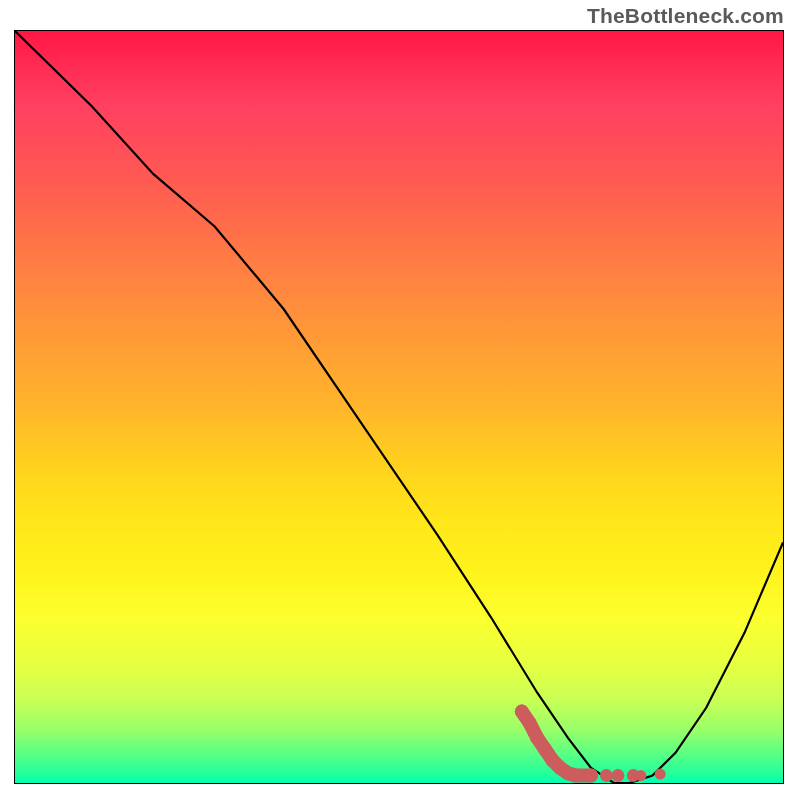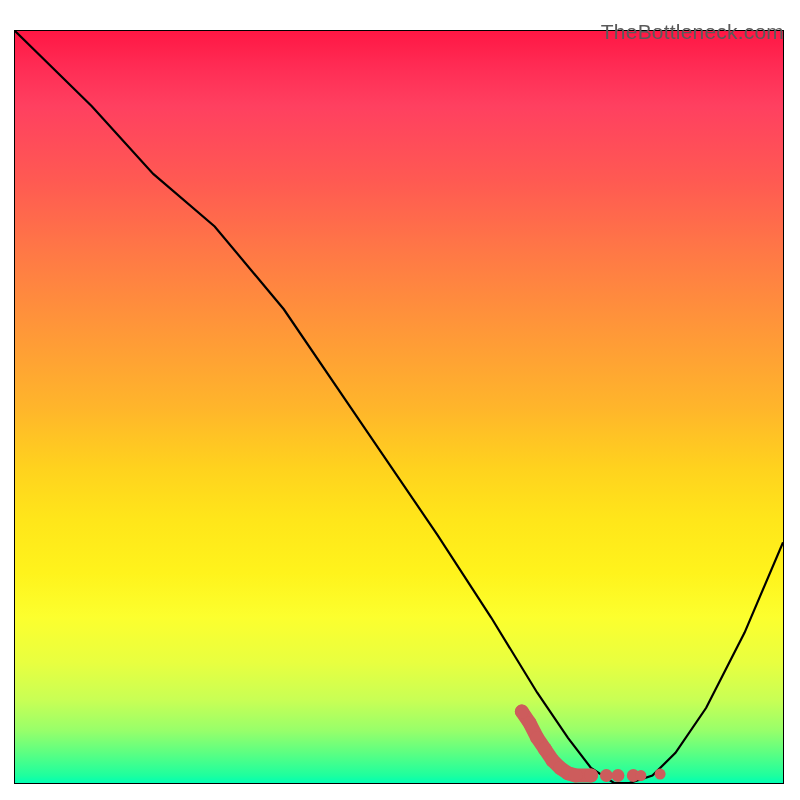--- a/index.html
+++ b/index.html
@@ -6,25 +6,25 @@
     margin: 0;
     padding: 0;
     width: 800px;
     height: 800px;
     background: #ffffff;
     font-family: Arial, Helvetica, sans-serif;
     overflow: hidden;
   }
   .watermark {
     position: absolute;
-    top: 20px;
+    top: 4px;
     right: 16px;
     font-size: 21px;
     color: #5a5a5a;
-    font-weight: 400;
+    font-weight: 700;
     letter-spacing: 0.2px;
     z-index: 20;
   }
   .plot-frame {
     position: absolute;
     left: 14px;
     top: 30px;
     width: 770px;
     height: 754px;
     border: 1px solid #000000;

